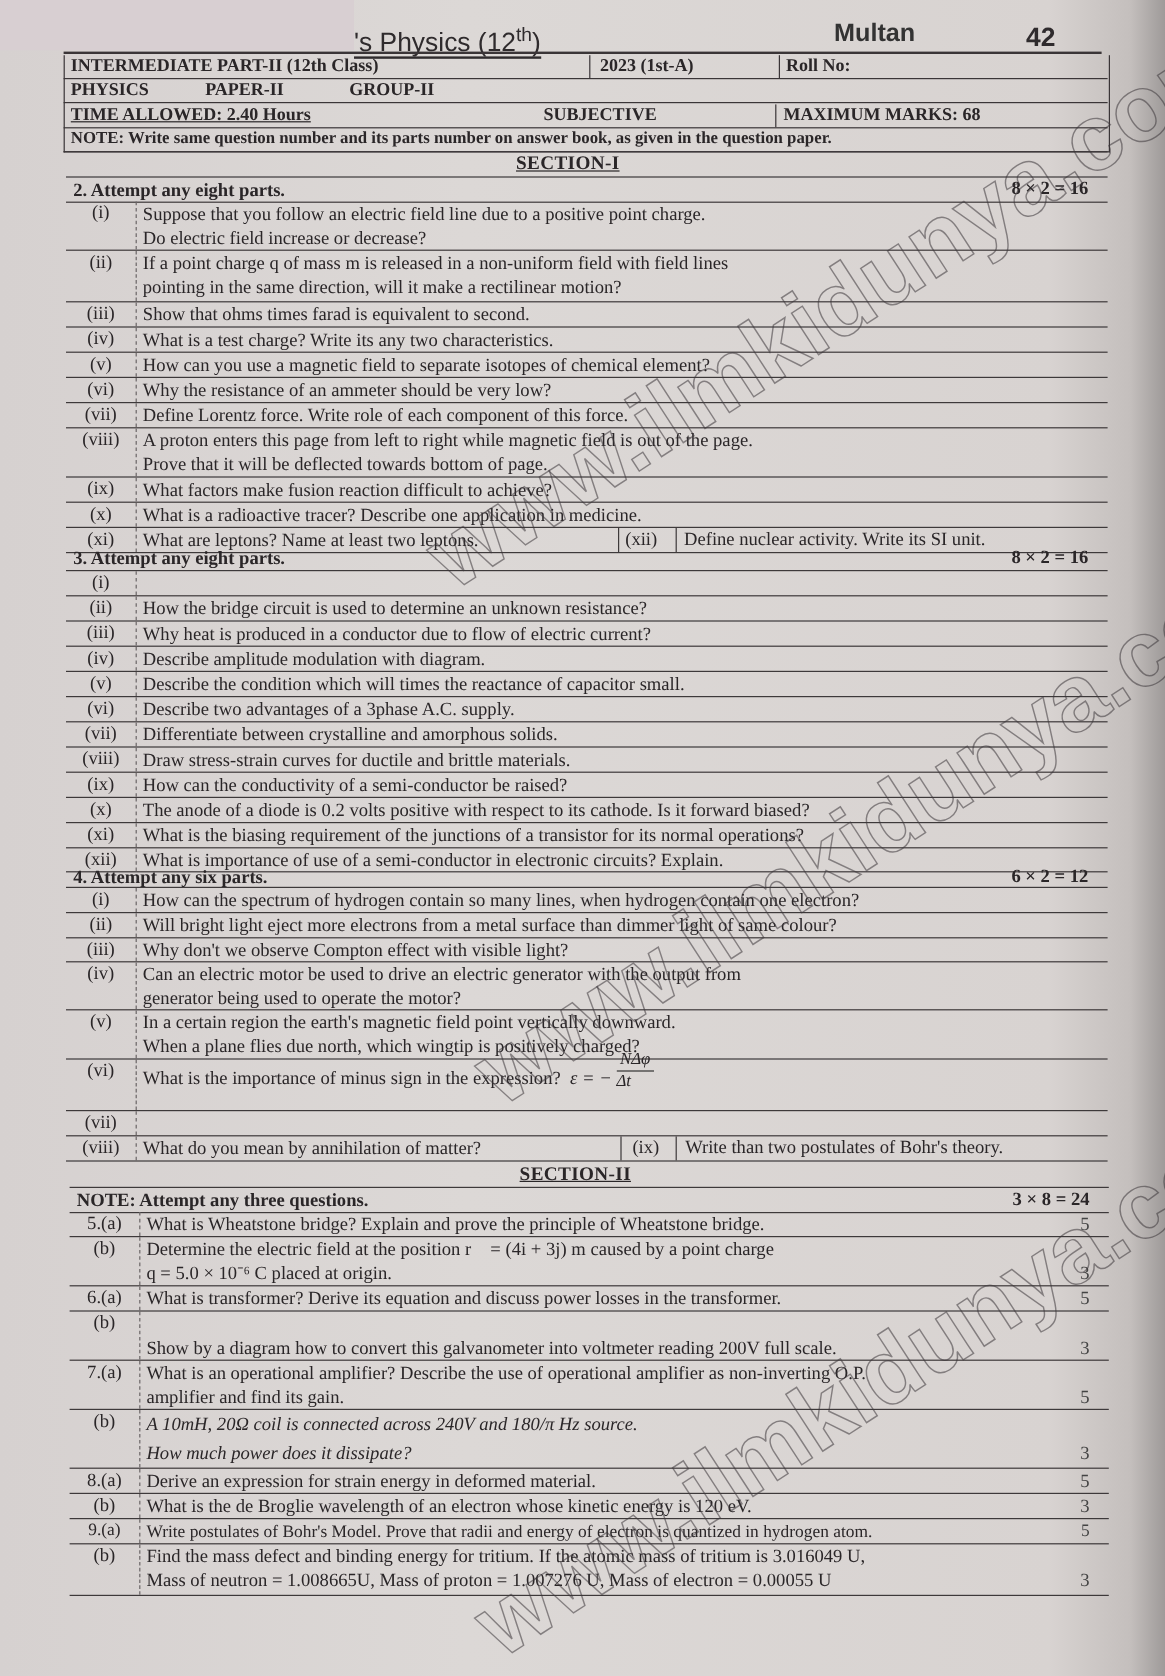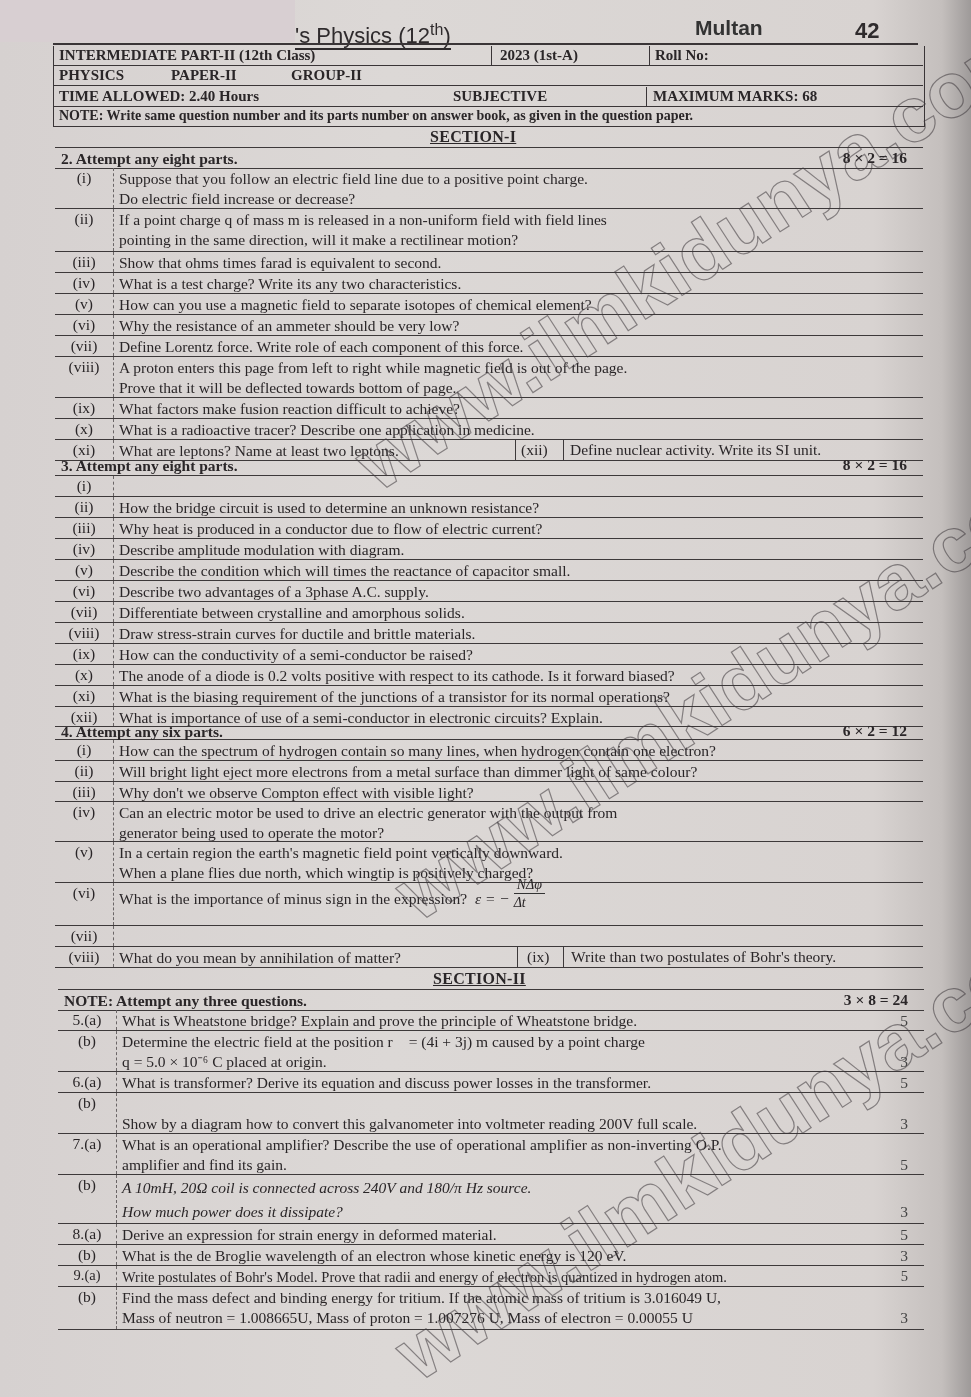--- a/index.html
+++ b/index.html
@@ -75,21 +75,21 @@
       <span class="hdr-cell" style="left:447px;">2023 (1st-A)</span>
       <div class="vline" style="left:596px;"></div>
       <span class="hdr-cell" style="left:602px;">Roll No:</span>
     </div>
     <div class="hdr-row" style="top:20px;">
       <span class="hdr-cell" style="left:6px;text-align:center;">PHYSICS</span>
       <span class="hdr-cell" style="left:118px;">PAPER-II</span>
       <span class="hdr-cell" style="left:238px;">GROUP-II</span>
     </div>
     <div class="hdr-row" style="top:41px;">
-      <span class="hdr-cell" style="left:6px;">TIME ALLOWED: 2.40 Hours</span>
+      <span class="hdr-cell" style="left:6px;text-decoration:underline;">TIME ALLOWED: 2.40 Hours</span>
       <span class="hdr-cell" style="left:400px;">SUBJECTIVE</span>
       <div class="vline" style="left:593px;"></div>
       <span class="hdr-cell" style="left:600px;">MAXIMUM MARKS: 68</span>
     </div>
     <div class="hdr-row" style="top:61px; font-size:14px;">
       <span class="hdr-cell" style="left:6px;">NOTE:  Write same question number and its parts number on answer book, as given in the question paper.</span>
     </div>
   </div>
 
   <div class="section-title" style="left:430px; top:128px;">SECTION-I</div>

